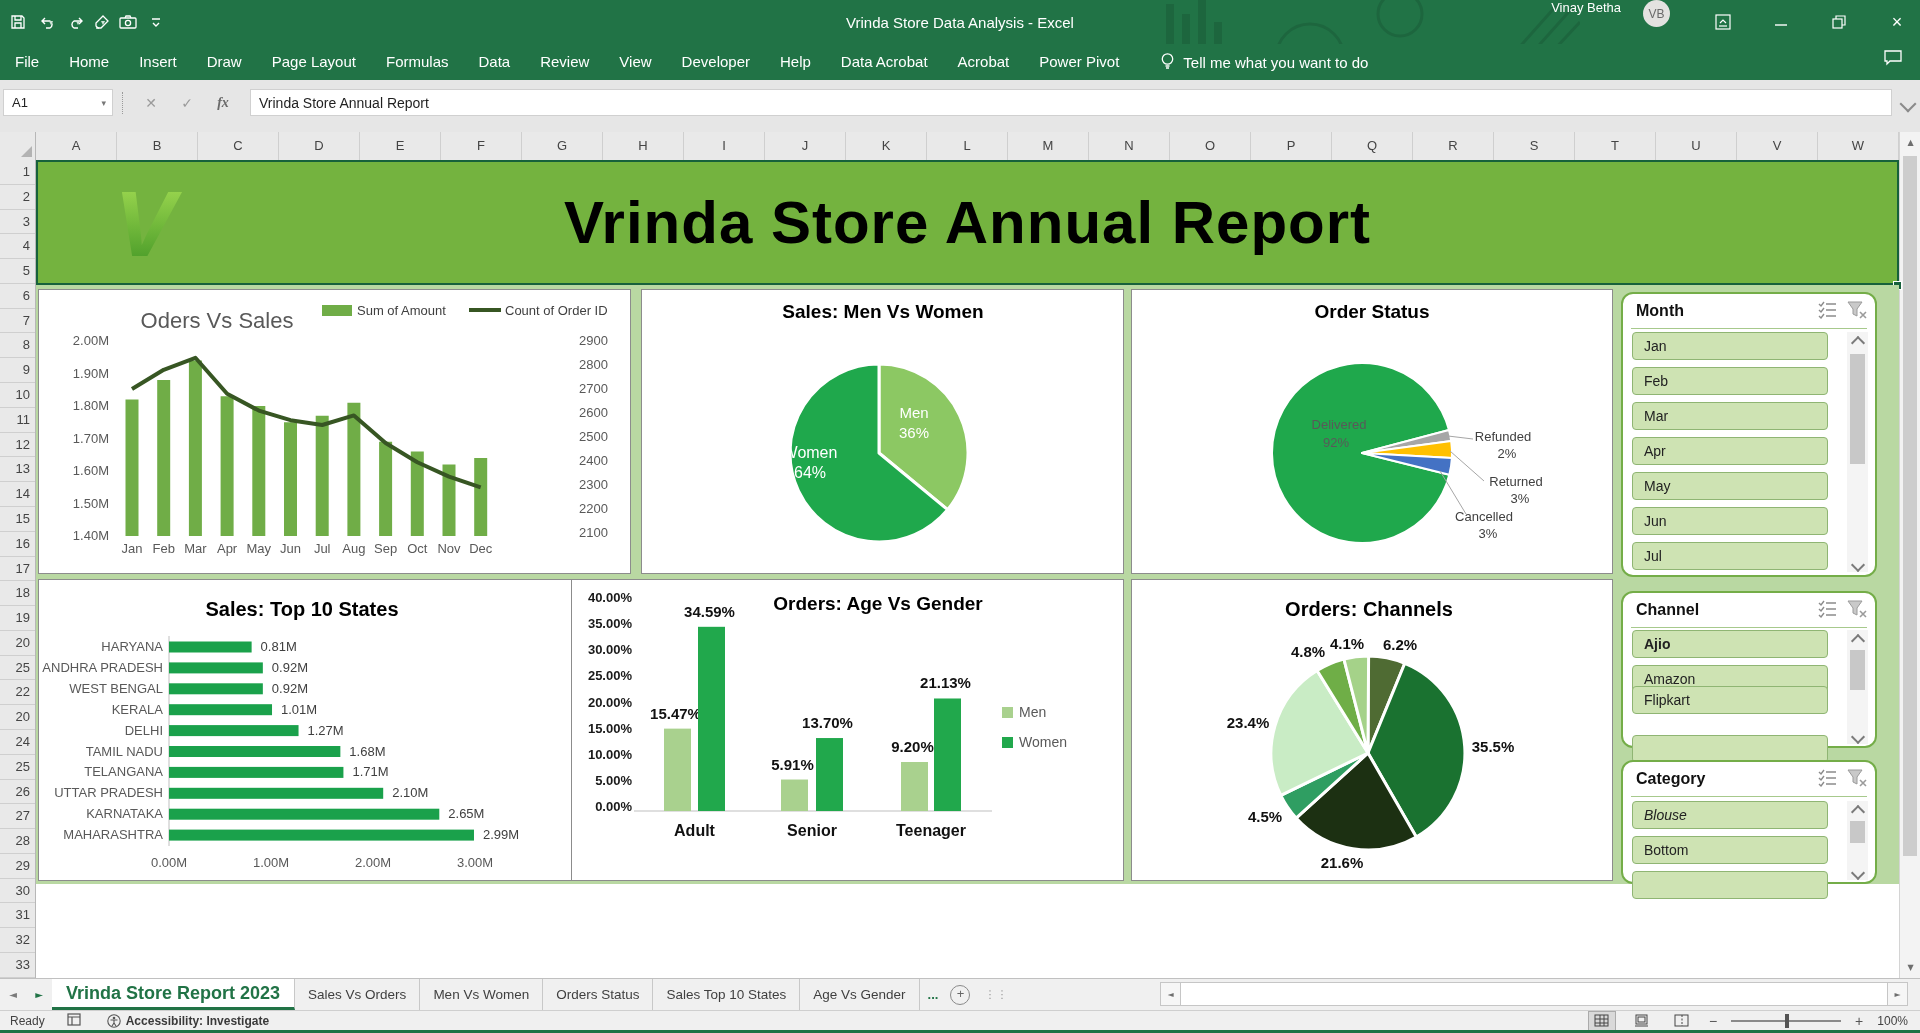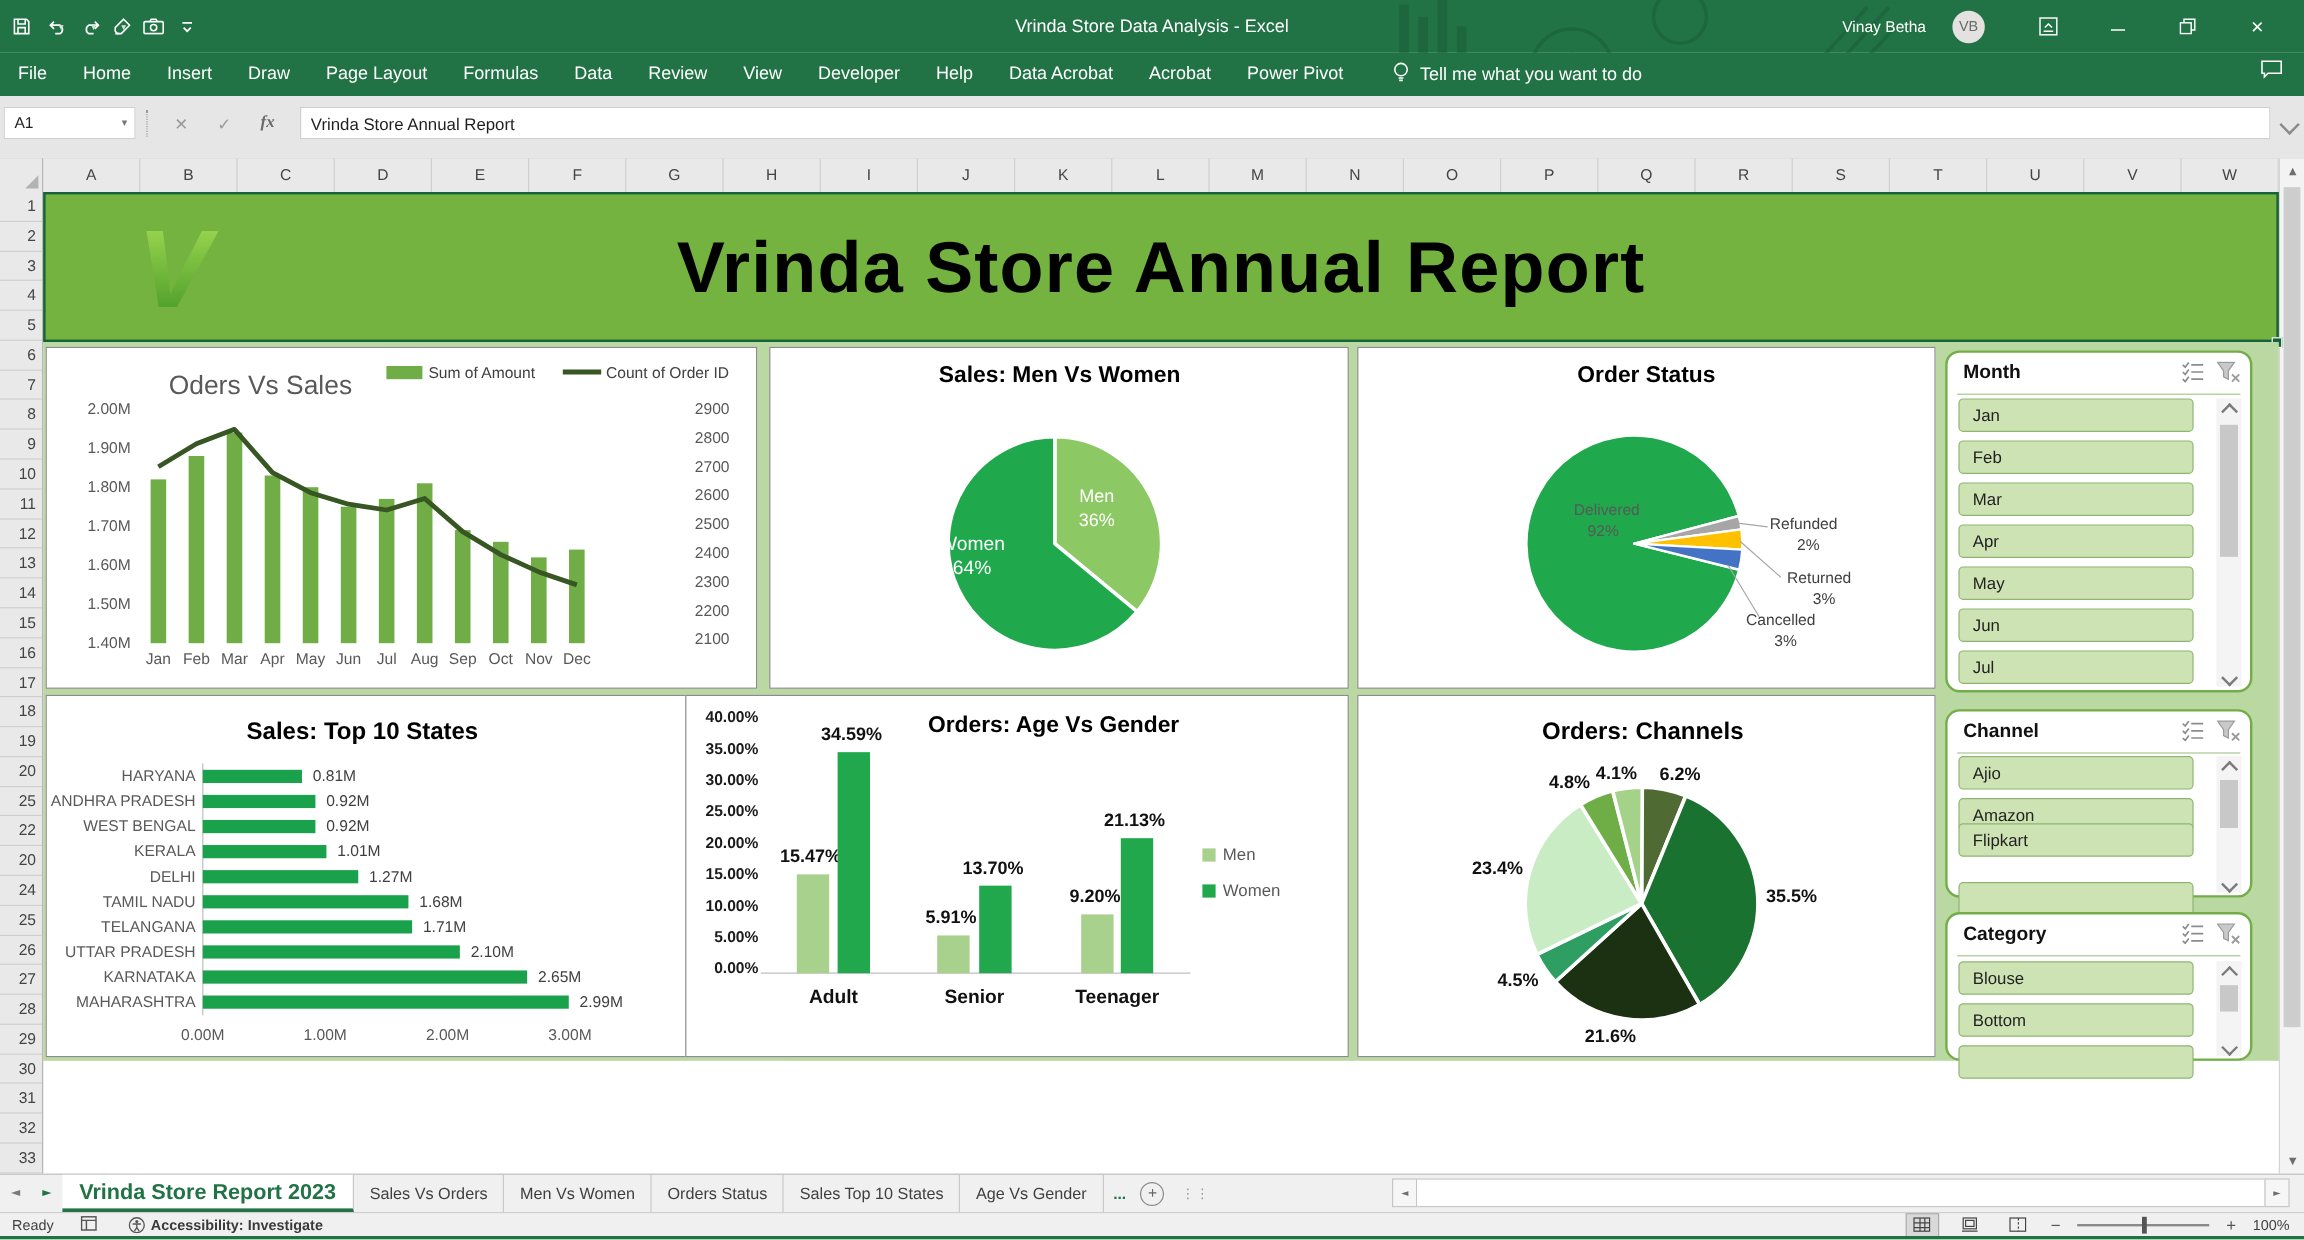--- a/index.html
+++ b/index.html
@@ -4,21 +4,21 @@
 <style>
   html,body{margin:0;padding:0;width:1920px;height:1033px;overflow:hidden;
     font-family:"Liberation Sans",sans-serif;background:#fff;position:relative;}
   .abs{position:absolute;}
   
   #titlebar{left:0;top:0;width:1920px;height:44px;background:#217346;color:#fff;}
   #qat{left:10px;top:0;height:44px;display:flex;align-items:center;gap:14px;}
   #qat svg{display:block;}
   .caret{font-family:"DejaVu Sans",sans-serif;font-size:8px;color:#cfe3d8;margin-left:-8px;}
   #tb-title{left:0;top:0;width:1920px;height:44px;display:flex;align-items:center;justify-content:center;font-size:15px;pointer-events:none;}
-  #tb-right{right:16px;top:0;height:44px;display:flex;align-items:center;gap:12px;}
+  #tb-right{right:0;top:0;height:44px;display:flex;gap:12px;}
   #tb-user{font-size:13px;margin-right:10px;}
   #tb-avatar{width:27px;height:27px;border-radius:50%;background:#e3e2e0;color:#6a6a6a;font-size:12px;display:flex;align-items:center;justify-content:center;margin-right:18px;}
   .winbtn{width:46px;height:44px;display:flex;align-items:center;justify-content:center;font-size:18px;}
   #tb-art{right:340px;top:0;opacity:.55;pointer-events:none;}
   
   #ribbon{left:0;top:44px;width:1920px;height:36px;background:#217346;display:flex;align-items:center;color:#fff;}
   .rtab{padding:0 15px;font-size:15px;line-height:36px;white-space:nowrap;}
   #tellme{display:flex;align-items:center;gap:8px;margin-left:26px;font-size:15px;}
   #comment-ic{position:absolute;right:18px;top:50px;}
   
@@ -505,21 +505,21 @@
           <svg width="20" height="18" viewBox="0 0 20 18">
             <path d="M2 3 L4 5 L7 1 M9 3 H19 M2 9 L4 11 L7 7 M9 9 H19 M9 15 H19 M2 15 L4 17 L7 13" stroke="#8c8c8c" fill="none" stroke-width="1.4"></path>
           </svg>
           <svg width="20" height="18" viewBox="0 0 20 18">
             <path d="M1 1 H15 L10 8 V15 L6 13 V8 Z" stroke="#9b9b9b" fill="#c9c9c9" stroke-width="1"></path>
             <path d="M13 11 L19 17 M19 11 L13 17" stroke="#9b9b9b" stroke-width="1.6"></path>
           </svg>
         </div>
       </div>
       <div class="sl-rule"></div>
-      <div class="sl-item" style="top: 37px;">Ajio</div>
+      <div class="sl-item" style="top: 37px; font-weight: bold;">Ajio</div>
       <div class="sl-item" style="top: 72px;">Amazon</div>
       <div class="sl-item" style="top: 93px;">Flipkart</div>
       <div class="sl-item" style="top: 142px;"></div>
       <div class="sl-scroll" style="top: 37px; height: 114px;">
         <div>
           <div class="chev up"></div>
         </div>
         <div class="sl-thumb" style="top: 20px; height: 40px;"></div>
         <div style="position: absolute; bottom: 2px; left: 0px; right: 0px;">
           <div class="chev dn"></div>
@@ -533,21 +533,21 @@
           <svg width="20" height="18" viewBox="0 0 20 18">
             <path d="M2 3 L4 5 L7 1 M9 3 H19 M2 9 L4 11 L7 7 M9 9 H19 M9 15 H19 M2 15 L4 17 L7 13" stroke="#8c8c8c" fill="none" stroke-width="1.4"></path>
           </svg>
           <svg width="20" height="18" viewBox="0 0 20 18">
             <path d="M1 1 H15 L10 8 V15 L6 13 V8 Z" stroke="#9b9b9b" fill="#c9c9c9" stroke-width="1"></path>
             <path d="M13 11 L19 17 M19 11 L13 17" stroke="#9b9b9b" stroke-width="1.6"></path>
           </svg>
         </div>
       </div>
       <div class="sl-rule"></div>
-      <div class="sl-item" style="top: 39px;">Blouse</div>
+      <div class="sl-item" style="top: 39px; font-style: italic;">Blouse</div>
       <div class="sl-item" style="top: 74px;">Bottom</div>
       <div class="sl-item" style="top: 109px;"></div>
       <div class="sl-scroll" style="top: 39px; height: 79px;">
         <div>
           <div class="chev up"></div>
         </div>
         <div class="sl-thumb" style="top: 20px; height: 22px;"></div>
         <div style="position: absolute; bottom: 2px; left: 0px; right: 0px;">
           <div class="chev dn"></div>
         </div>

